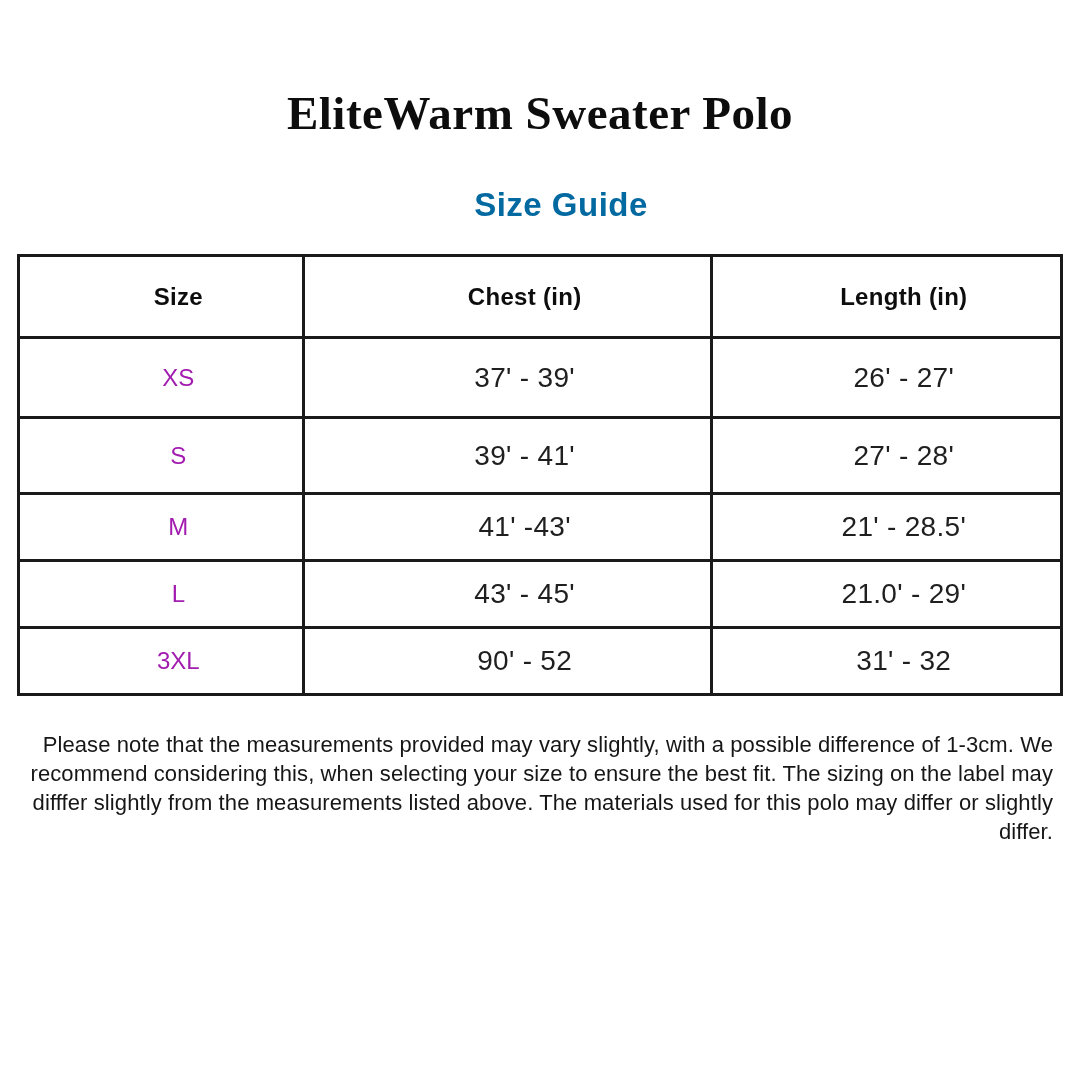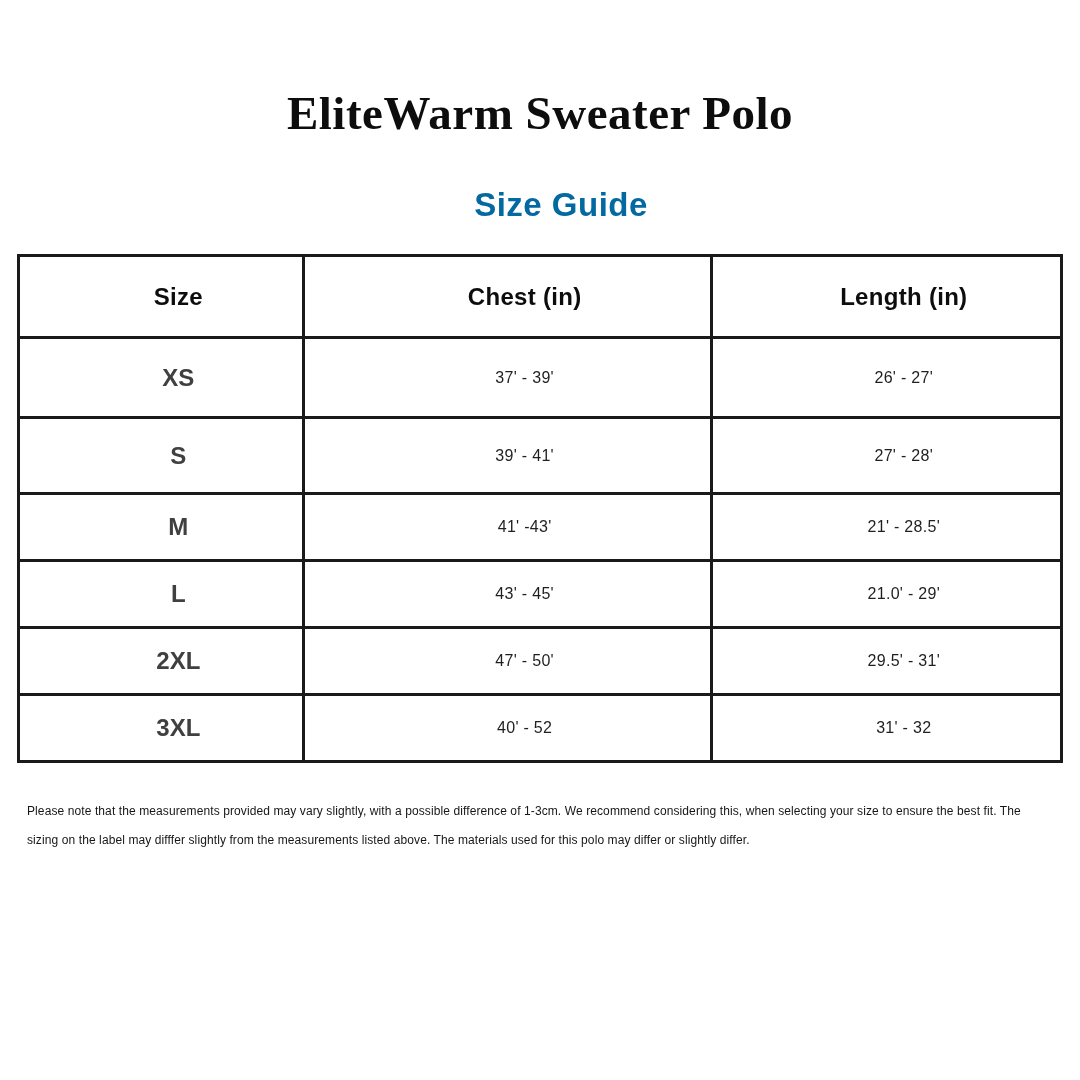--- a/index.html
+++ b/index.html
@@ -53,35 +53,35 @@
     font-weight: 700;
     font-size: 24px;
     letter-spacing: 0.3px;
     color: #0d0d0d;
   }
   .size-table tbody tr:nth-child(1) { height: 80px; }
   .size-table tbody tr:nth-child(2) { height: 76px; }
   .size-table tbody tr:nth-child(n+3) { height: 67px; }
   .size-table tbody tr:nth-child(7) { height: 66px; }
   .size-table td.cell-size {
-    font-weight: 700;
+    font-weight: 400;
     font-size: 24px;
-    color: #404040;
+    color: #a21caf;
   }
   .size-table td.cell-val {
     font-weight: 400;
-    font-size: 16px;
+    font-size: 28px;
     letter-spacing: 0.3px;
     color: #1f1f1f;
   }
   .footer-note {
     width: 1026px;
     margin: 34px auto 0 auto;
-    text-align: left;
-    font-size: 12px;
+    text-align: right;
+    font-size: 22px;
     line-height: 29px;
     font-weight: 400;
     letter-spacing: 0.1px;
     color: #161616;
   }
 </style>
 </head>
 <body>
 
 <div class="canvas">
@@ -118,27 +118,22 @@
     <td class="cell-size">M</td>
     <td class="cell-val">41' -43'</td>
     <td class="cell-val">21' - 28.5'</td>
   </tr>
         <tr>
     <td class="cell-size">L</td>
     <td class="cell-val">43' - 45'</td>
     <td class="cell-val">21.0' - 29'</td>
   </tr>
         <tr>
-    <td class="cell-size">2XL</td>
-    <td class="cell-val">47' - 50'</td>
-    <td class="cell-val">29.5' - 31'</td>
-  </tr>
-        <tr>
     <td class="cell-size">3XL</td>
-    <td class="cell-val">40' - 52</td>
+    <td class="cell-val">90' - 52</td>
     <td class="cell-val">31' - 32</td>
   </tr>
       </tbody>
   </table>
 
   <p class="footer-note">Please note that the measurements provided may vary slightly, with a possible difference of 1-3cm. We recommend considering this, when selecting your size to ensure the best fit. The sizing on the label may difffer slightly from the measurements listed above. The materials used for this polo may differ or slightly differ.</p>
 
 </div>
 
 </body></html>

